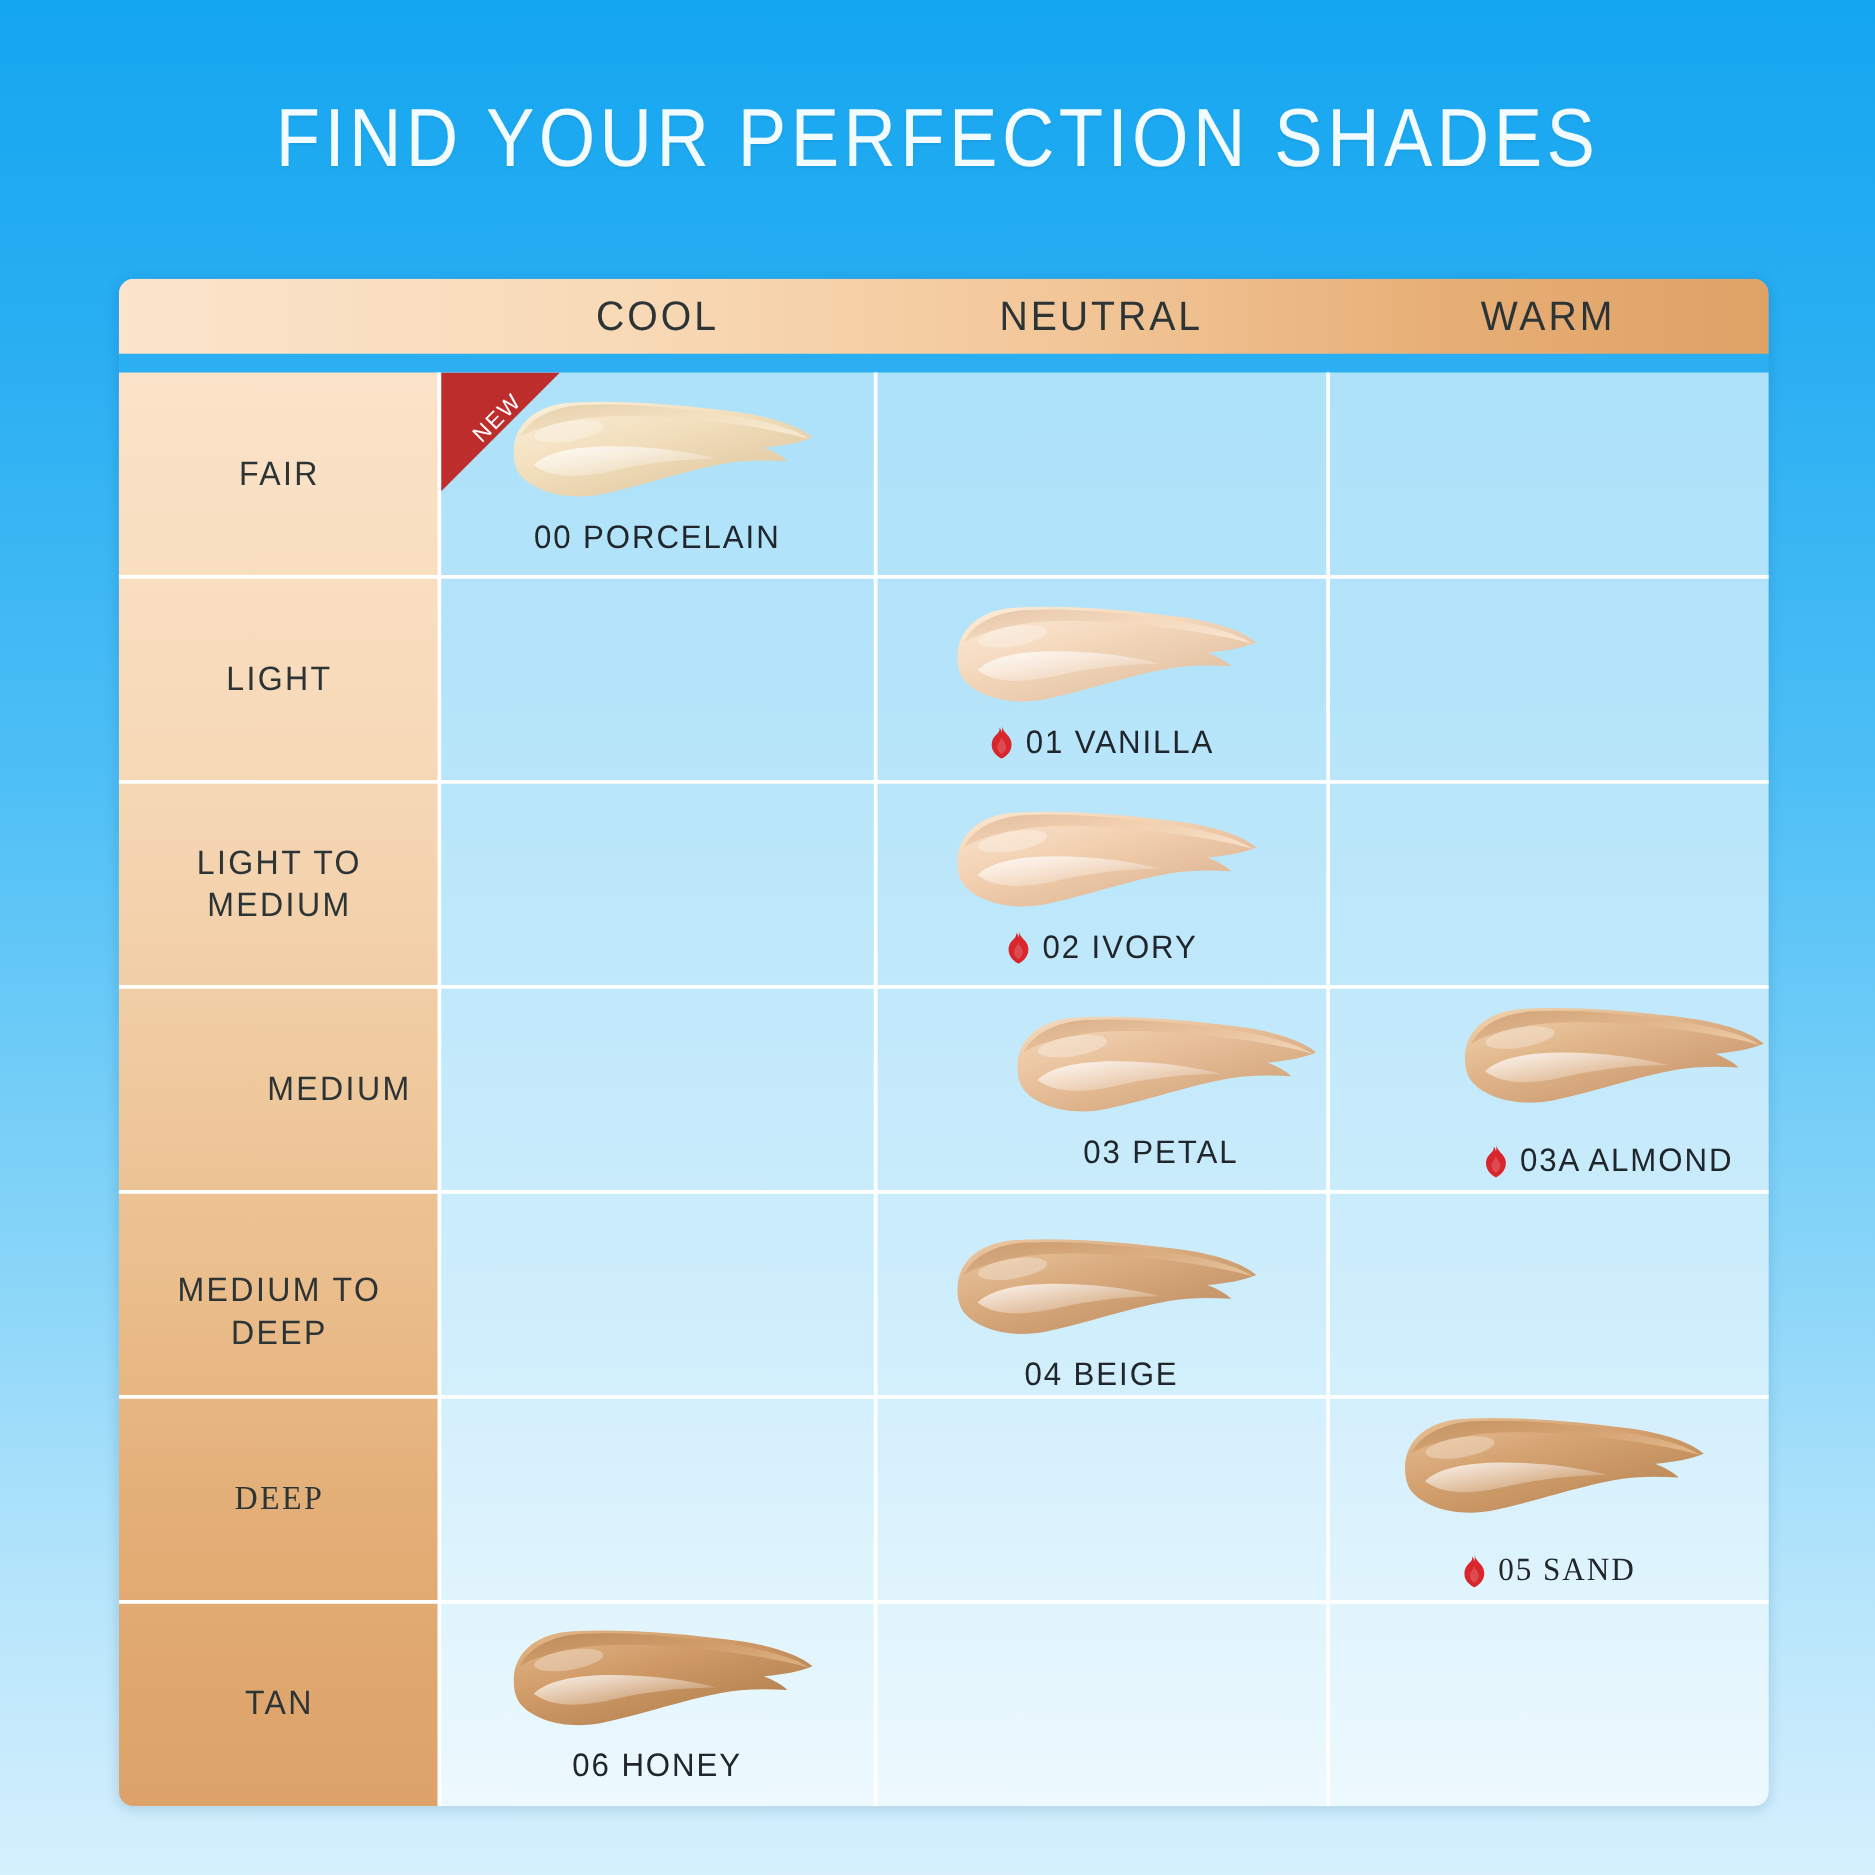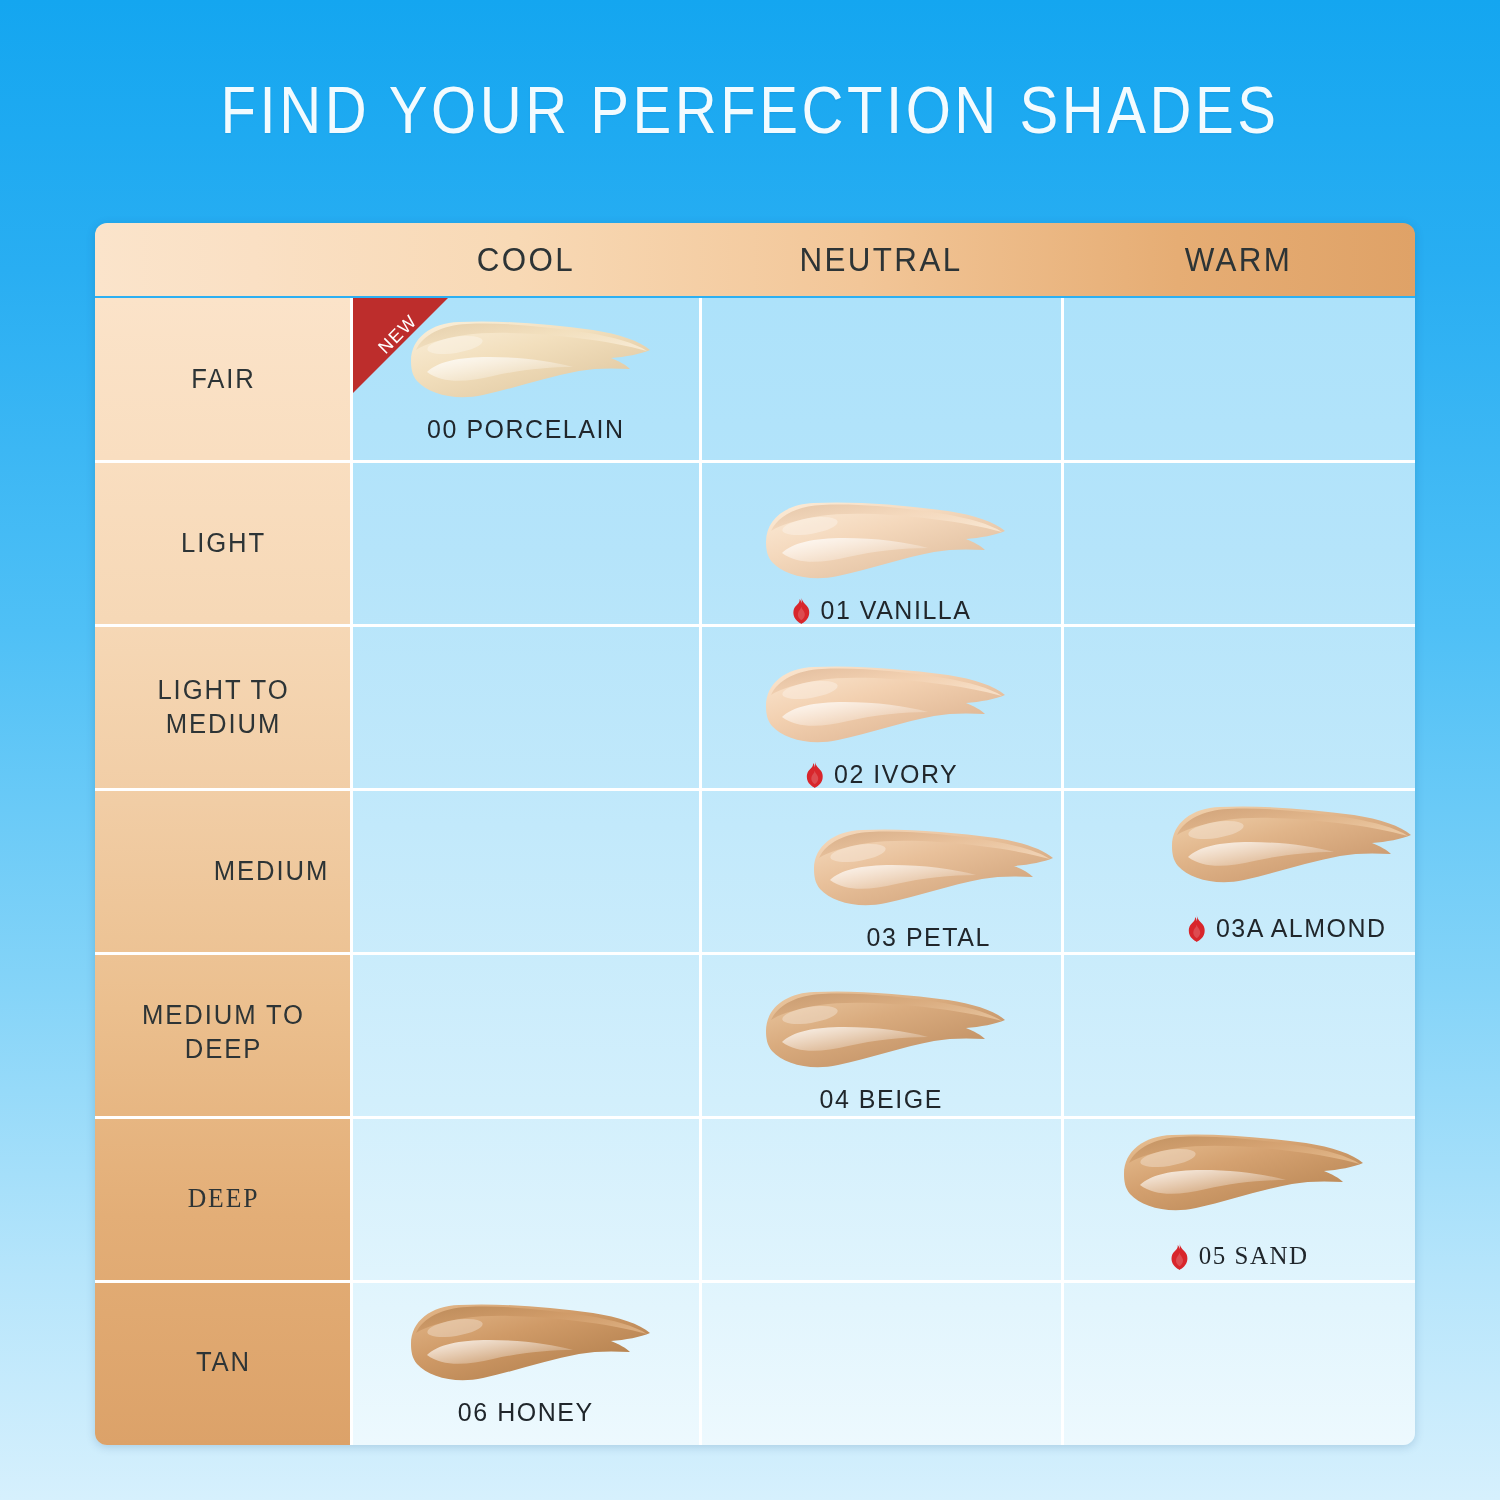--- a/index.html
+++ b/index.html
@@ -49,21 +49,21 @@
     border-radius: 12px;
     overflow: hidden;
     box-shadow: 0 2px 10px rgba(0,60,110,.18);
   }
 
   
   .header-row {
     position: absolute;
     left: 0; top: 0;
     width: 1320px;
-    height: 73px;
+    height: 60px;
     display: flex;
     background: linear-gradient(90deg,
         #fbe4cb 0%,
         #fae0c4 12%,
         #f8d9b5 32%,
         #f2c698 58%,
         #e6ad74 82%,
         #dfa267 100%);
   }
   .hdr-corner { width: 257px; height: 100%; }
@@ -150,21 +150,21 @@
   .cell {
     position: absolute;
     height: 100%;
     top: 0;
     display: flex;
     flex-direction: column;
     align-items: center;
     justify-content: center;
   }
   .cell-cool    { left: 257px;  width: 348px; }
-  .cell-neutral { left: 605px;  width: 362px; justify-content: flex-end; }
+  .cell-neutral { left: 605px;  width: 362px; }
   .cell-warm    { left: 967px;  width: 353px; gap: 14px; }
 
   
   .vline {
     position: absolute;
     top: 0;
     width: 3px;
     height: 1147px;
     background: #ffffff;
   }
@@ -570,21 +570,21 @@
            C11.6 4.2 11.4 2 11 0 Z" fill="#d8262c"></path>
   <path d="M11 9.8 C11.4 12.3 13.6 13.5 14.4 15.9 C15.3 18.6 13.8 21.6 11 23.2
            C8.2 21.6 6.7 18.6 7.6 15.9 C8.2 14.1 9.6 13.2 10.3 11.6
            C10.6 10.9 10.8 10.3 11 9.8 Z" fill="#f2f2f2" opacity=".18"></path>
 </svg>
               </span>
               <span>03A ALMOND</span>
             </div>
           </div>
         </div>
-        <div class="row" style="top: 653px;">
+        <div class="row" style="top: 670px;">
           <div class="tone-label">MEDIUM TO DEEP</div>
           <div class="cell cell-cool"></div>
           <div class="cell cell-neutral">
             <div class="swatch-wrap">
               <svg viewBox="0 0 258 92" xmlns="http://www.w3.org/2000/svg">
     <defs>
       <linearGradient id="g5a" x1="0" y1="0" x2="0.9" y2="1">
         <stop offset="0%" stop-color="#eccaa4"></stop>
         <stop offset="42%" stop-color="#d9ab7e"></stop>
         <stop offset="100%" stop-color="#bb8a5e"></stop>

